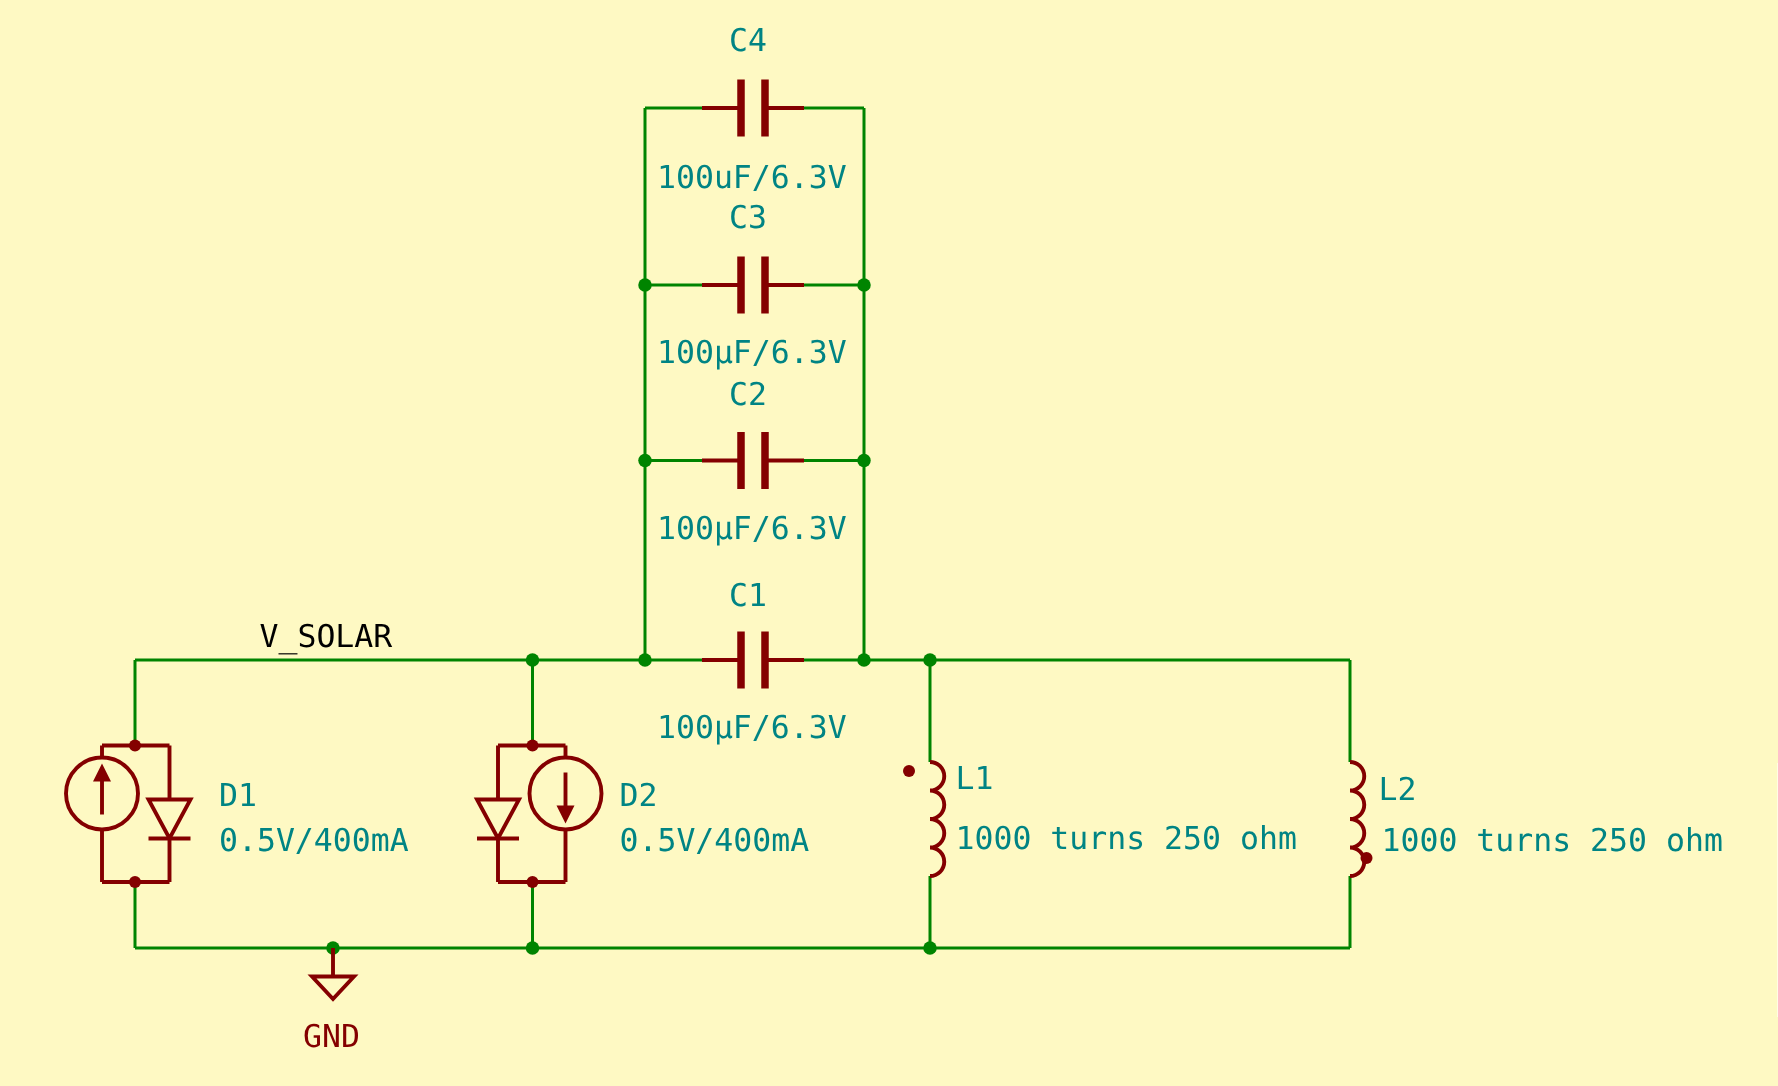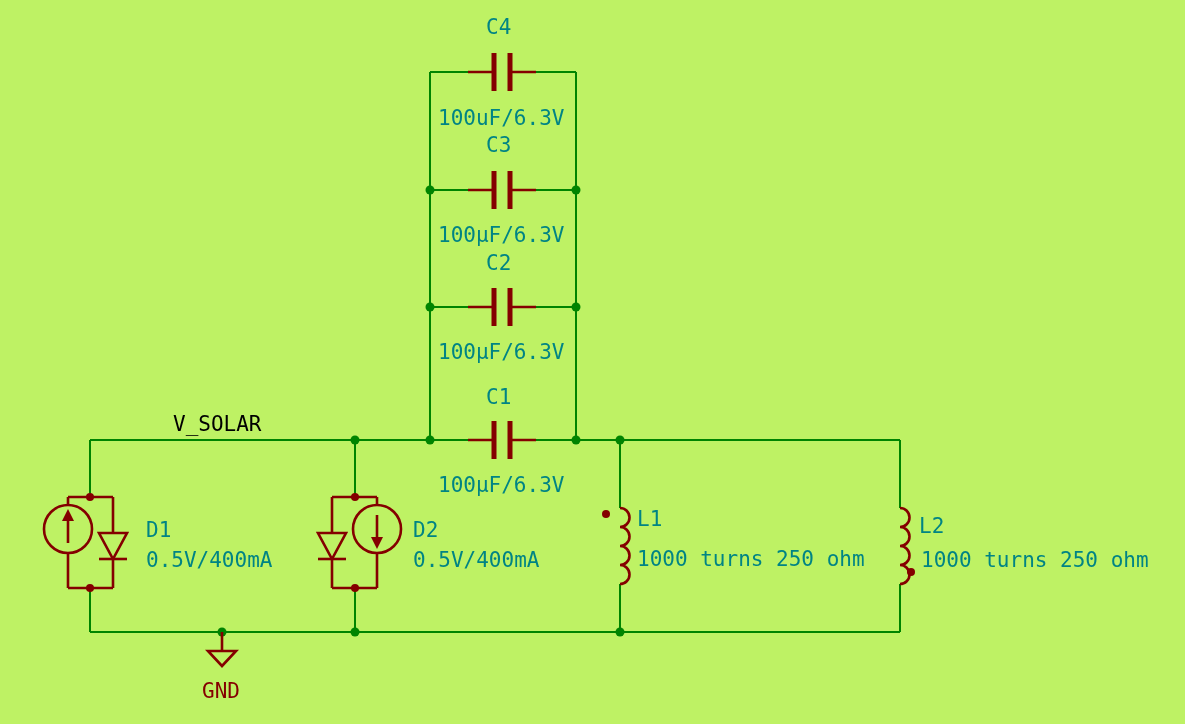--- a/index.html
+++ b/index.html
@@ -1,20 +1,20 @@
 <!DOCTYPE html>
 <html><head>
 <meta charset="utf-8">
 <style>
   html, body { margin: 0; padding: 0; background: #ffffff; }
   .canvas {
     position: relative;
     width: 1185px;
     height: 724px;
-    background: #bef264;
+    background: #fef9c3;
     overflow: hidden;
   }
   svg text {
     font-family: "DejaVu Sans Mono", "Liberation Mono", monospace;
     font-size: 21px;
   }
   .field    { fill: #008484; }
   .netlabel { fill: #000000; }
   .gndlabel { fill: #840000; }
   .wire     { stroke: #008400; stroke-width: 2; fill: none; }

